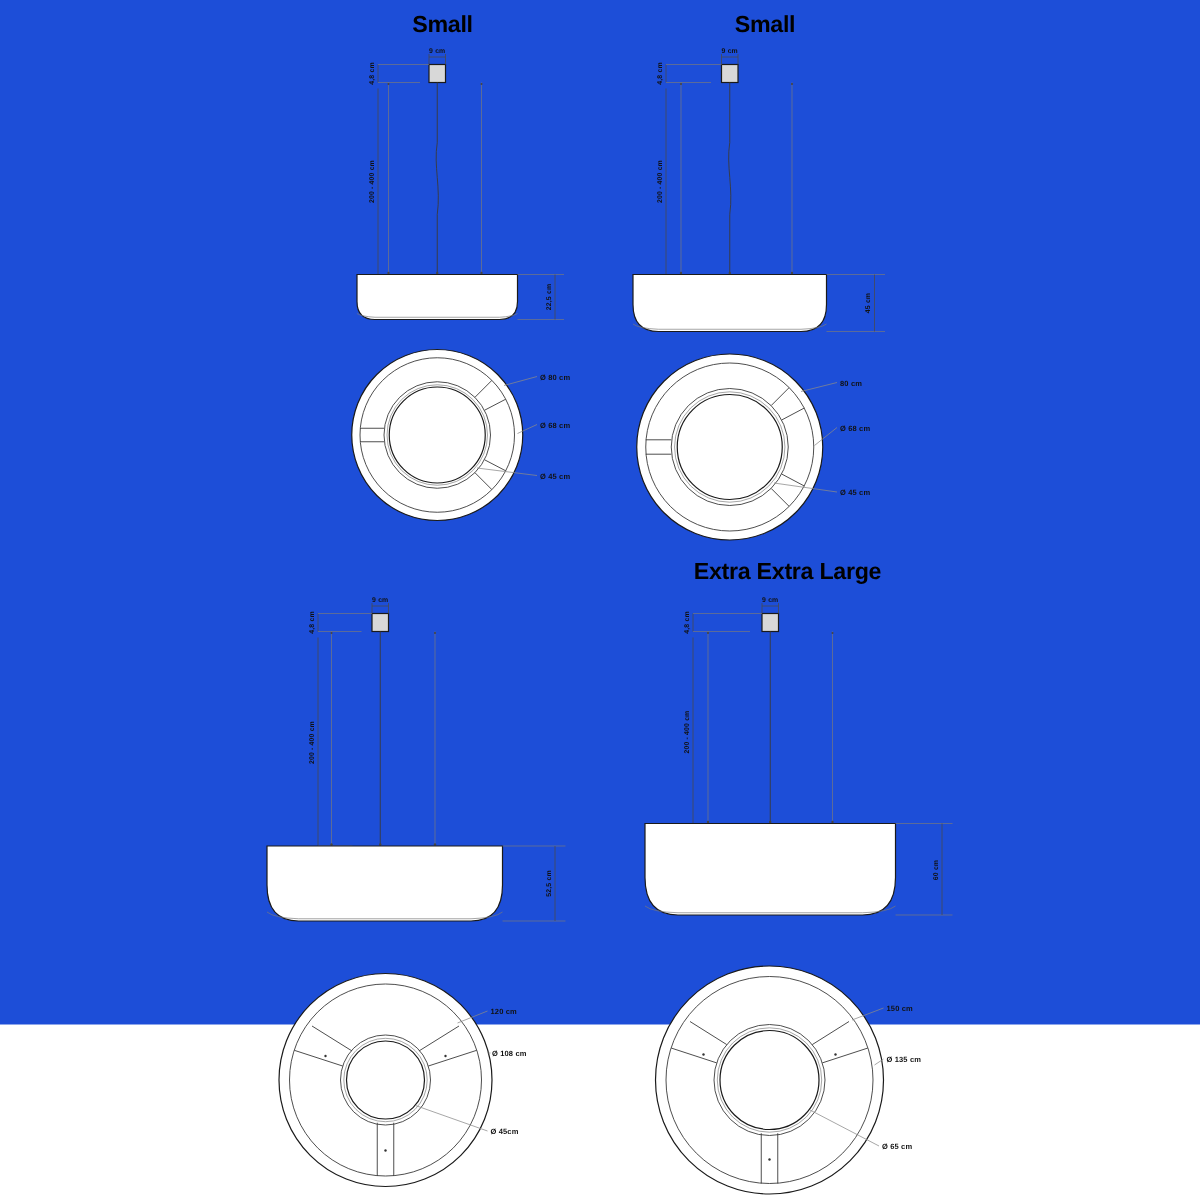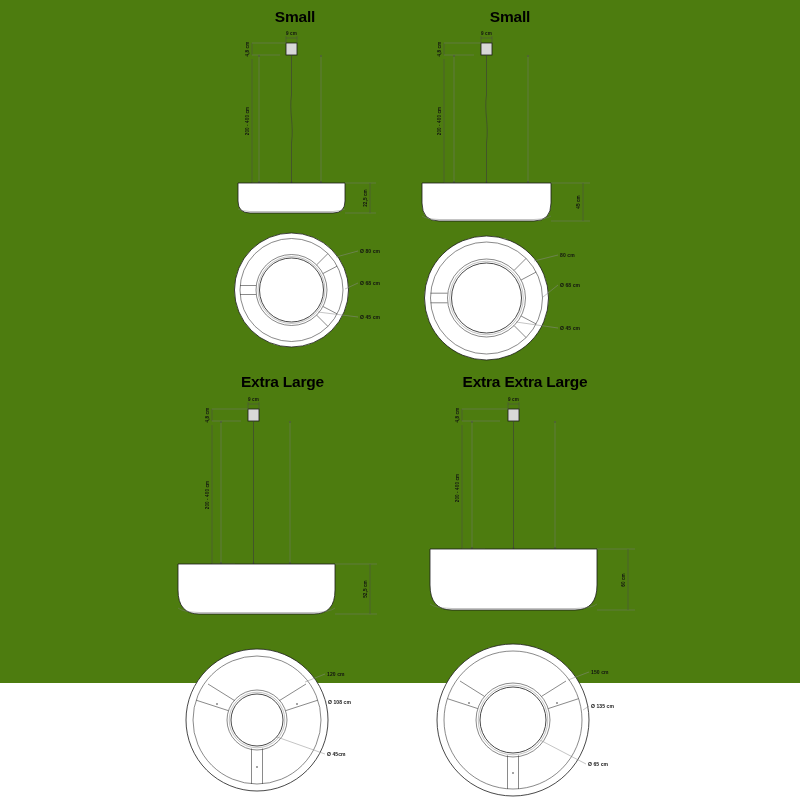--- a/index.html
+++ b/index.html
@@ -6,21 +6,21 @@
   html, body {
     margin: 0; padding: 0;
     width: 800px; height: 800px;
     background: #ffffff;
     font-family: "Liberation Sans", sans-serif;
     overflow: hidden;
   }
   #sheet {
     position: relative;
     width: 800px; height: 683px;
-    background: #4d7c0f;
+    background: #1d4ed8;
     padding-left: 32px;
   }
   .panel { position: absolute; }
   .panel-title {
     position: absolute;
     width: 100%;
     text-align: center;
     font-weight: bold;
     font-size: 15.5px;
     color: #000;
@@ -193,21 +193,20 @@
 
           <path class="ln-lead" d="M116 297 L158 303"></path>
           <text class="calltext" x="160" y="305">Ø 45 cm</text>
         </g>
       </g>
     </svg>
   </div>
 
   <div class="panel" style="left:165px; top:365px; width:235px; height:435px;">
 
-    <div class="panel-title" style="top:8px;">Extra Large</div>
 
     <svg width="235" height="410" viewBox="0 0 235 410" style="position:absolute;top:27px;left:0;">
 
       <g>
         <rect class="cap-fill" x="83" y="17" width="11" height="12"></rect>
         <path class="ln-dim" d="M83 12 L94 12"></path>
         <path class="ln-dim" d="M83 10 L83 17 M94 10 L94 17"></path>
         <text class="dimtext" x="88.5" y="9" text-anchor="middle">9 cm</text>
 
         <path class="ln-dim" d="M47 17 L47 29"></path>

